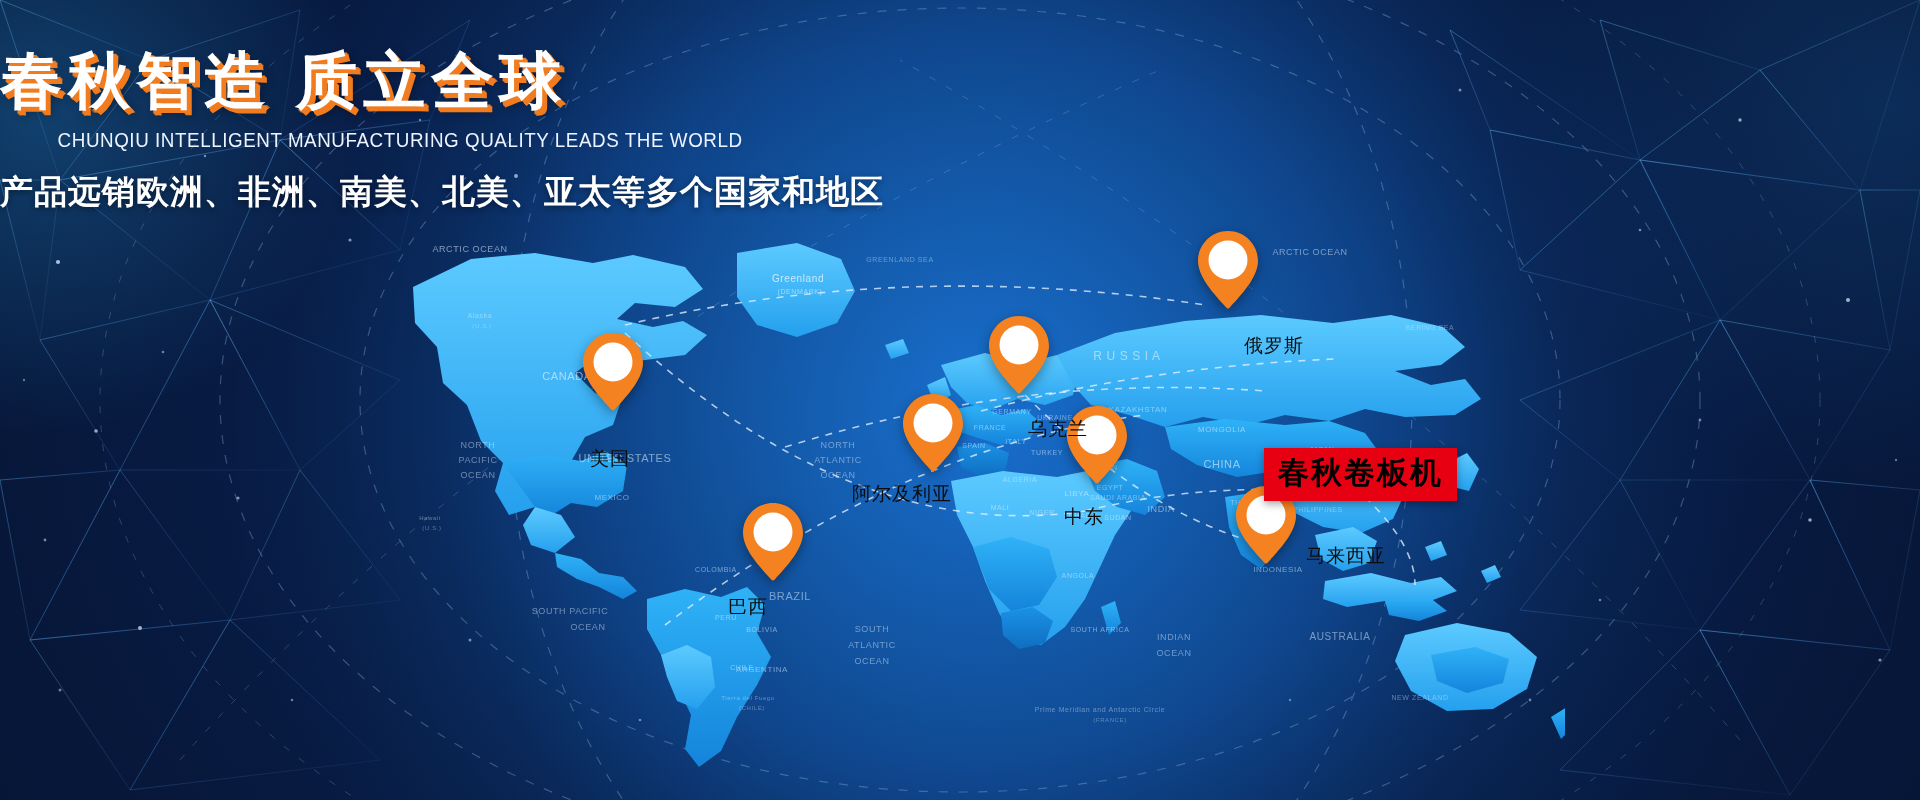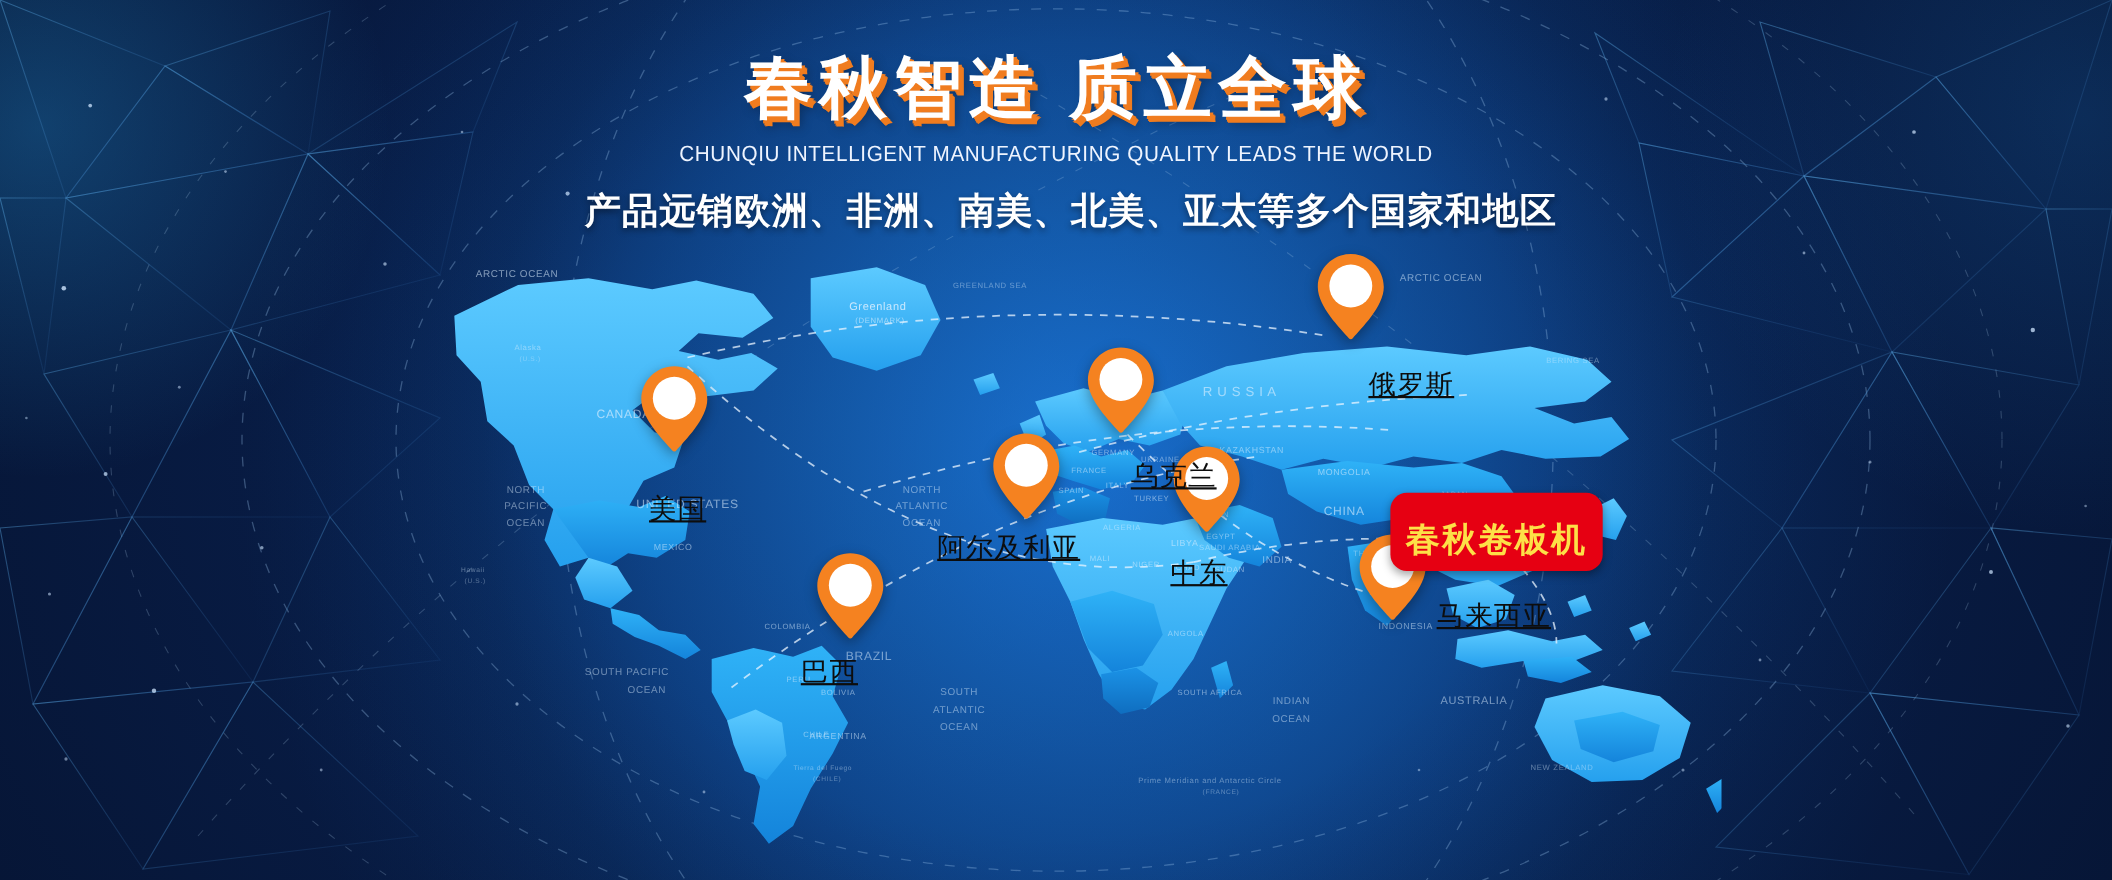--- a/index.html
+++ b/index.html
@@ -30,21 +30,21 @@
   .bg-right-glow {
     position:absolute; right:-160px; top:-80px; width:620px; height:620px;
     background:radial-gradient(circle at 70% 30%, rgba(30,120,200,.22), rgba(30,120,200,0) 62%);
   }
 
   svg.layer { position:absolute; inset:0; width:1920px; height:800px; }
 
   
   .header {
     position:absolute; top:0; left:0; width:1920px;
-    text-align:center; z-index:40;
+    z-index:40;
   }
   .title-cn {
     margin-top:48px;
     font-size:62px;
     font-weight:700;
     letter-spacing:6px;
     color:#ffffff;
     line-height:1.08;
     text-shadow:
        4px 4px 0 #f07c1f,
@@ -60,21 +60,20 @@
     color:#eef4ff;
     transform:scaleX(.94);
   }
   .subtitle-cn {
     margin-top:18px;
     font-size:33px;
     font-weight:700;
     letter-spacing:1px;
     color:#ffffff;
     text-shadow:0 2px 6px rgba(0,0,0,.45);
-    margin-left:27px;
   }
 
   
   #map-wrap {
     position:absolute; left:385px; top:215px;
     width:1180px; height:560px;
     z-index:20;
   }
   #map-wrap svg { position:absolute; inset:0; width:100%; height:100%; }
 
@@ -86,39 +85,37 @@
     transform:translate(-50%,-100%);
   }
   .marker .pin {
     position:absolute; left:0; top:0;
     width:62px; height:80px;
     filter:drop-shadow(0 4px 6px rgba(0,0,0,.35));
   }
   .marker-label {
     position:absolute;
     z-index:61;
-    font-size:25px;
+    font-size:19px;
     font-weight:400;
     color:#0d0d0d;
     white-space:nowrap;
     letter-spacing:1px;
-    text-decoration:underline;
   }
   .badge {
     position:absolute;
     z-index:70;
     background:#e60012;
-    color:#fde047;
+    color:#000000;
     font-size:31px;
     font-weight:700;
     letter-spacing:2px;
-    padding:22px 14px 7px 14px;
+    padding:4px 14px 7px 14px;
     white-space:nowrap;
     box-shadow:0 3px 8px rgba(0,0,0,.35);
-    border-radius:15px;
   }
 </style>
 </head>
 <body>
 
 <div id="banner">
 
   <div class="bg-vignette"></div>
   <div class="bg-left-glow"></div>
   <div class="bg-right-glow"></div>

